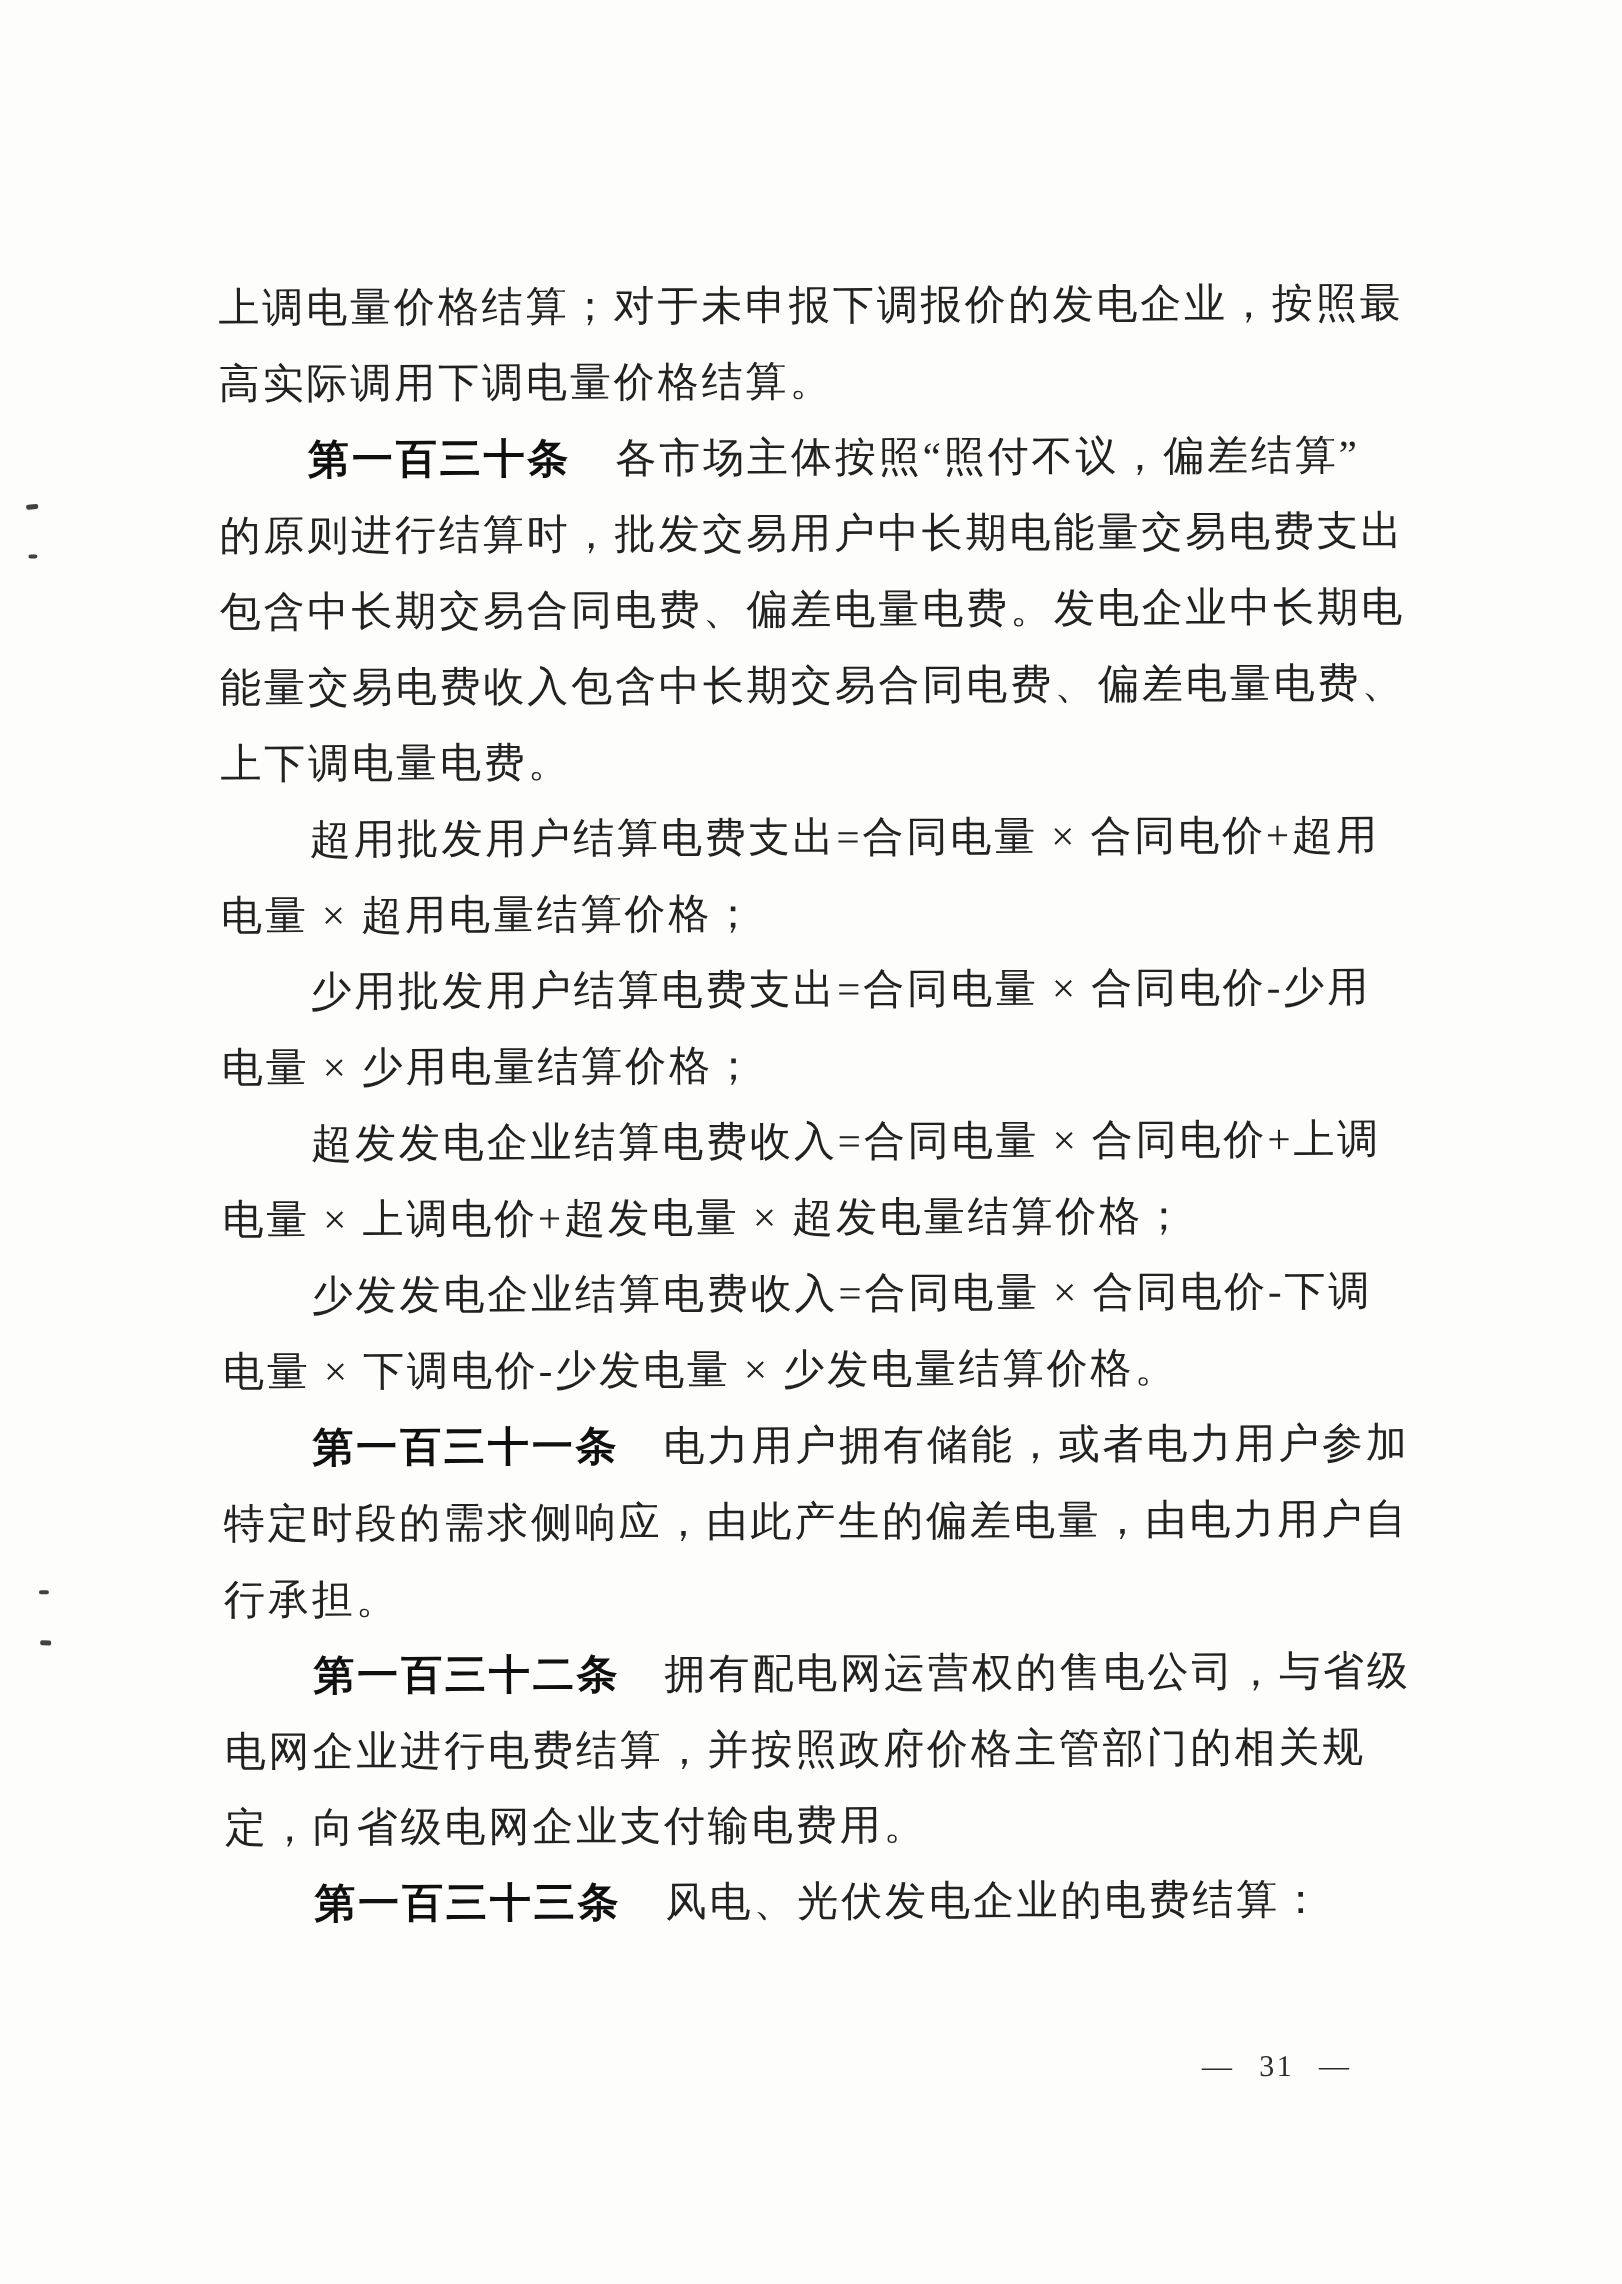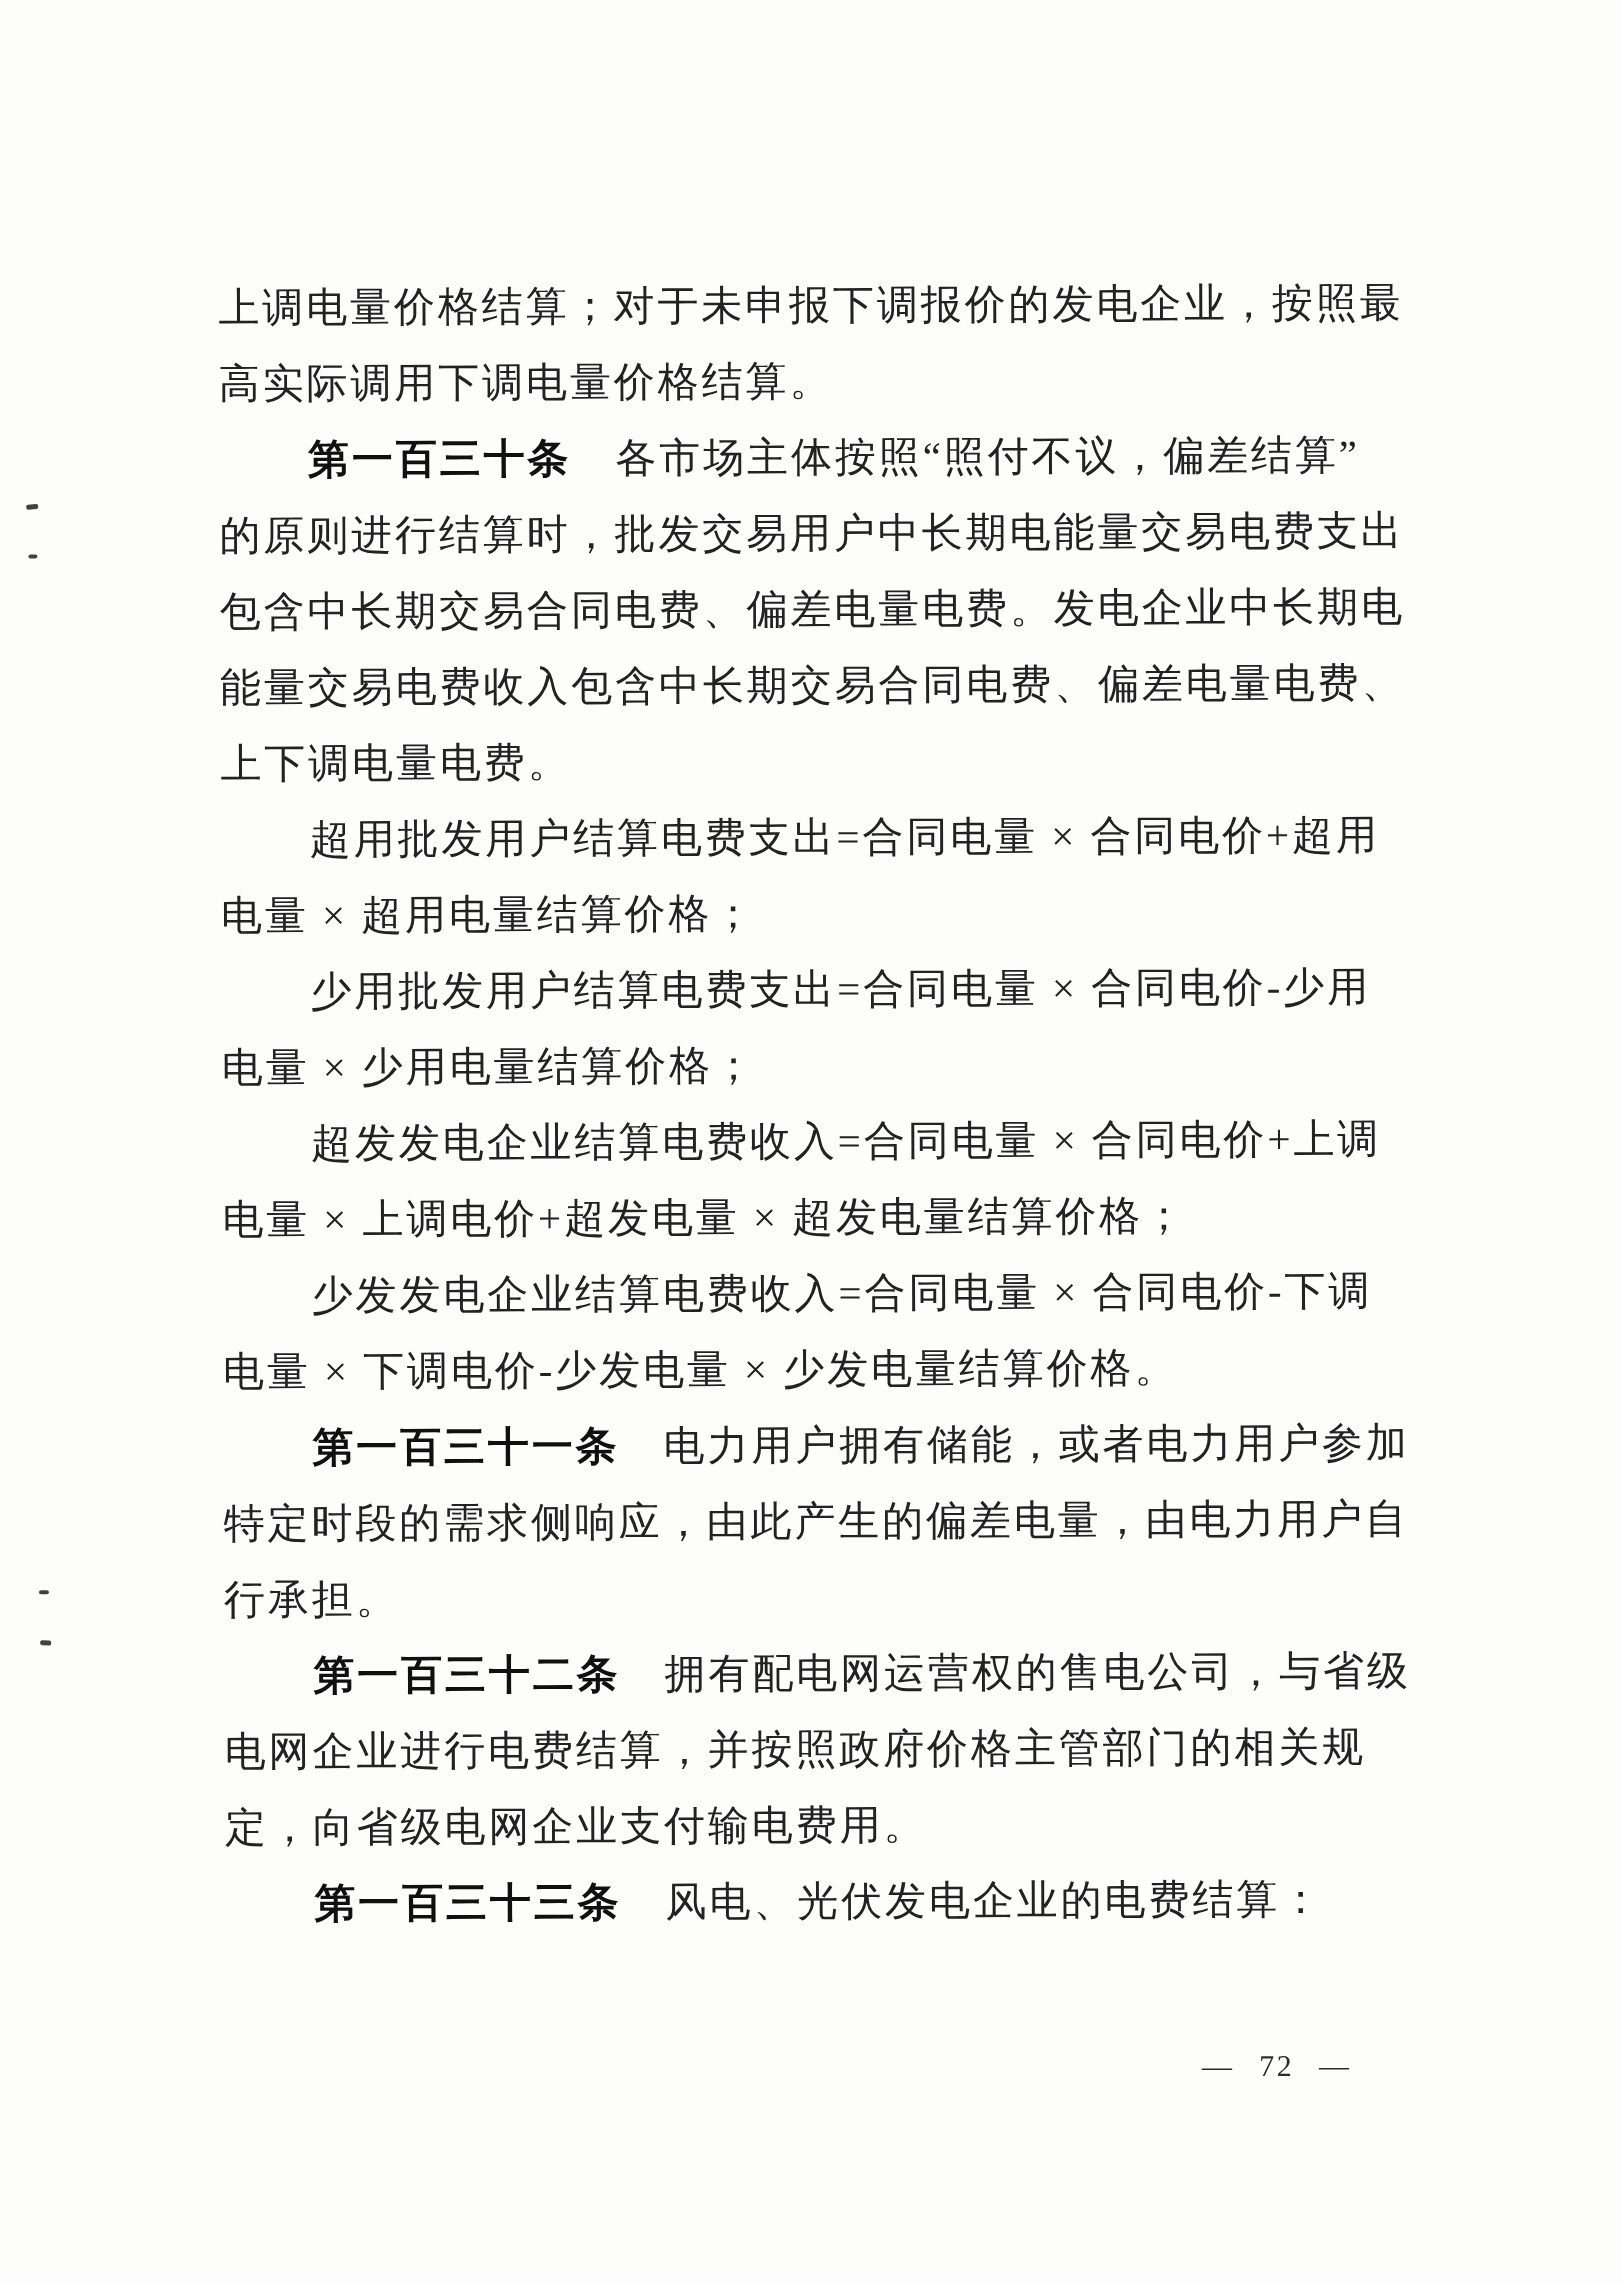--- a/index.html
+++ b/index.html
@@ -94,17 +94,17 @@
         <div class="line"><span class="seg">电量 × 下调电价-少发电量 × 少发电量结算价格。</span></div>
         <div class="line indent"><span class="seg bold">第一百三十一条</span><span class="seg">　电力用户拥有储能，或者电力用户参加</span></div>
         <div class="line"><span class="seg">特定时段的需求侧响应，由此产生的偏差电量，由电力用户自</span></div>
         <div class="line"><span class="seg">行承担。</span></div>
         <div class="line indent"><span class="seg bold">第一百三十二条</span><span class="seg">　拥有配电网运营权的售电公司，与省级</span></div>
         <div class="line"><span class="seg">电网企业进行电费结算，并按照政府价格主管部门的相关规</span></div>
         <div class="line"><span class="seg">定，向省级电网企业支付输电费用。</span></div>
         <div class="line indent"><span class="seg bold">第一百三十三条</span><span class="seg">　风电、光伏发电企业的电费结算：</span></div>
       </div>
 
-    <div class="page-footer">— 72 —</div>
+    <div class="page-footer">— 31 —</div>
 
   </div>
 </div>
 
 
 </body></html>

